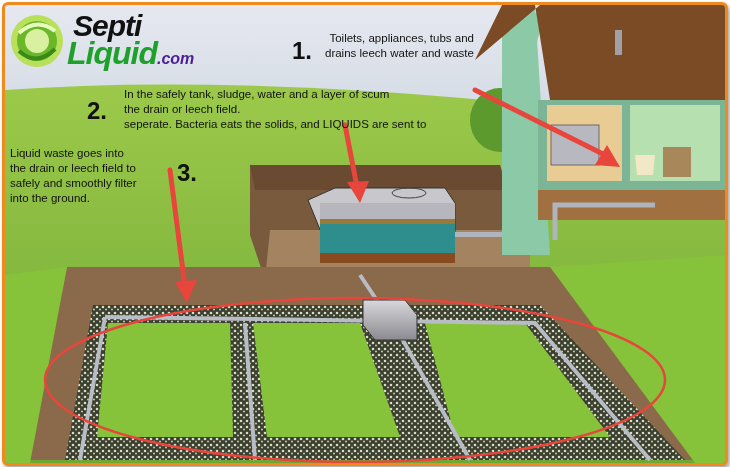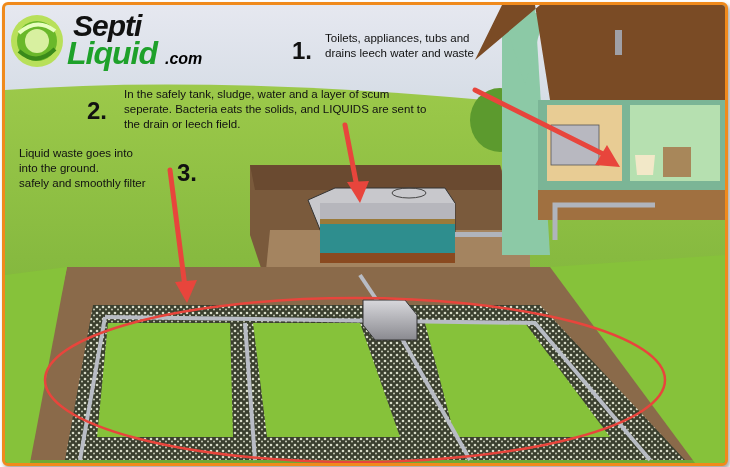--- a/index.html
+++ b/index.html
@@ -3,21 +3,21 @@
 <meta charset="utf-8">
 <style>
   html,body{margin:0;padding:0;background:#ffffff;}
   body{width:730px;height:467px;overflow:hidden;font-family:"Liberation Sans",sans-serif;}
   .frame{position:absolute;left:2px;top:2px;width:720px;height:458px;border:3px solid #f08a1c;border-radius:6px;overflow:hidden;background:#7fb33a;box-shadow:2px 3px 4px rgba(0,0,0,.35);}
   svg.scene{position:absolute;left:0;top:0;}
   .logo{position:absolute;left:4px;top:6px;width:270px;height:60px;}
   .logo-mark{position:absolute;left:0;top:2px;width:56px;height:56px;}
   .logo-line1{position:absolute;left:64px;top:0px;font-family:"Liberation Sans",sans-serif;font-weight:bold;font-style:italic;font-size:30px;color:#111;letter-spacing:-1px;line-height:30px;}
   .logo-line2{position:absolute;left:58px;top:26px;font-family:"Liberation Sans",sans-serif;font-weight:bold;font-style:italic;font-size:32px;color:#1ea12a;letter-spacing:-1px;line-height:32px;}
-  .logo-com{font-size:16px;color:#000000;letter-spacing:0;margin-left:8px;}
+  .logo-com{font-size:16px;color:#4c1d95;letter-spacing:0;}
   .step-num{position:absolute;font-weight:bold;font-size:24px;color:#111;line-height:24px;}
   .step-text{position:absolute;font-size:11.5px;line-height:15px;color:#111;}
 </style>
 </head>
 <body>
 
 <div class="frame">
 
   <svg class="scene" width="720" height="458" viewBox="0 0 720 458">
     <defs>
@@ -116,32 +116,33 @@
       <circle cx="28" cy="28" r="20" fill="#6ab82a"></circle>
       <circle cx="28" cy="28" r="12" fill="#d8f0a0"></circle>
       <path d="M10 20 Q28 4 46 18" stroke="#e8ffc0" stroke-width="4" fill="none"></path>
       <path d="M46 36 Q28 54 10 38" stroke="#3a8a1a" stroke-width="4" fill="none"></path>
     </svg>
     <div class="logo-line1">Septi</div>
     <div class="logo-line2"><span>Liquid</span><span class="logo-com">.com</span></div>
   </div>
 
   <div class="step-num" style="left:287px;top:34px;">1.</div>
-  <div class="step-text" style="left:320px;top:26px;">
+  <div class="step-text" style="left:320px;top:26px;text-align:right;">
     <div>Toilets, appliances, tubs and</div>
     <div>drains leech water and waste</div>
   </div>
 
   <div class="step-num" style="left:82px;top:94px;">2.</div>
   <div class="step-text" style="left:119px;top:82px;">
     <div>In the safely tank, sludge, water and a layer of scum</div>
+    <div>the drain or leech field.</div>
     <div>seperate.  Bacteria eats the solids, and LIQUIDS are sent to</div>
-    <div>the drain or leech field.</div>
   </div>
 
   <div class="step-num" style="left:172px;top:156px;">3.</div>
-  <div class="step-text" style="left:14px;top:141px;">
+  <div class="step-text" style="left:5px;top:141px;">
     <div>Liquid waste goes into</div>
+    <div>the drain or leech field to</div>
+    <div>safely and smoothly filter</div>
     <div>into the ground.</div>
-    <div>safely and smoothly filter</div>
   </div>
 
 </div>
 
 </body></html>

